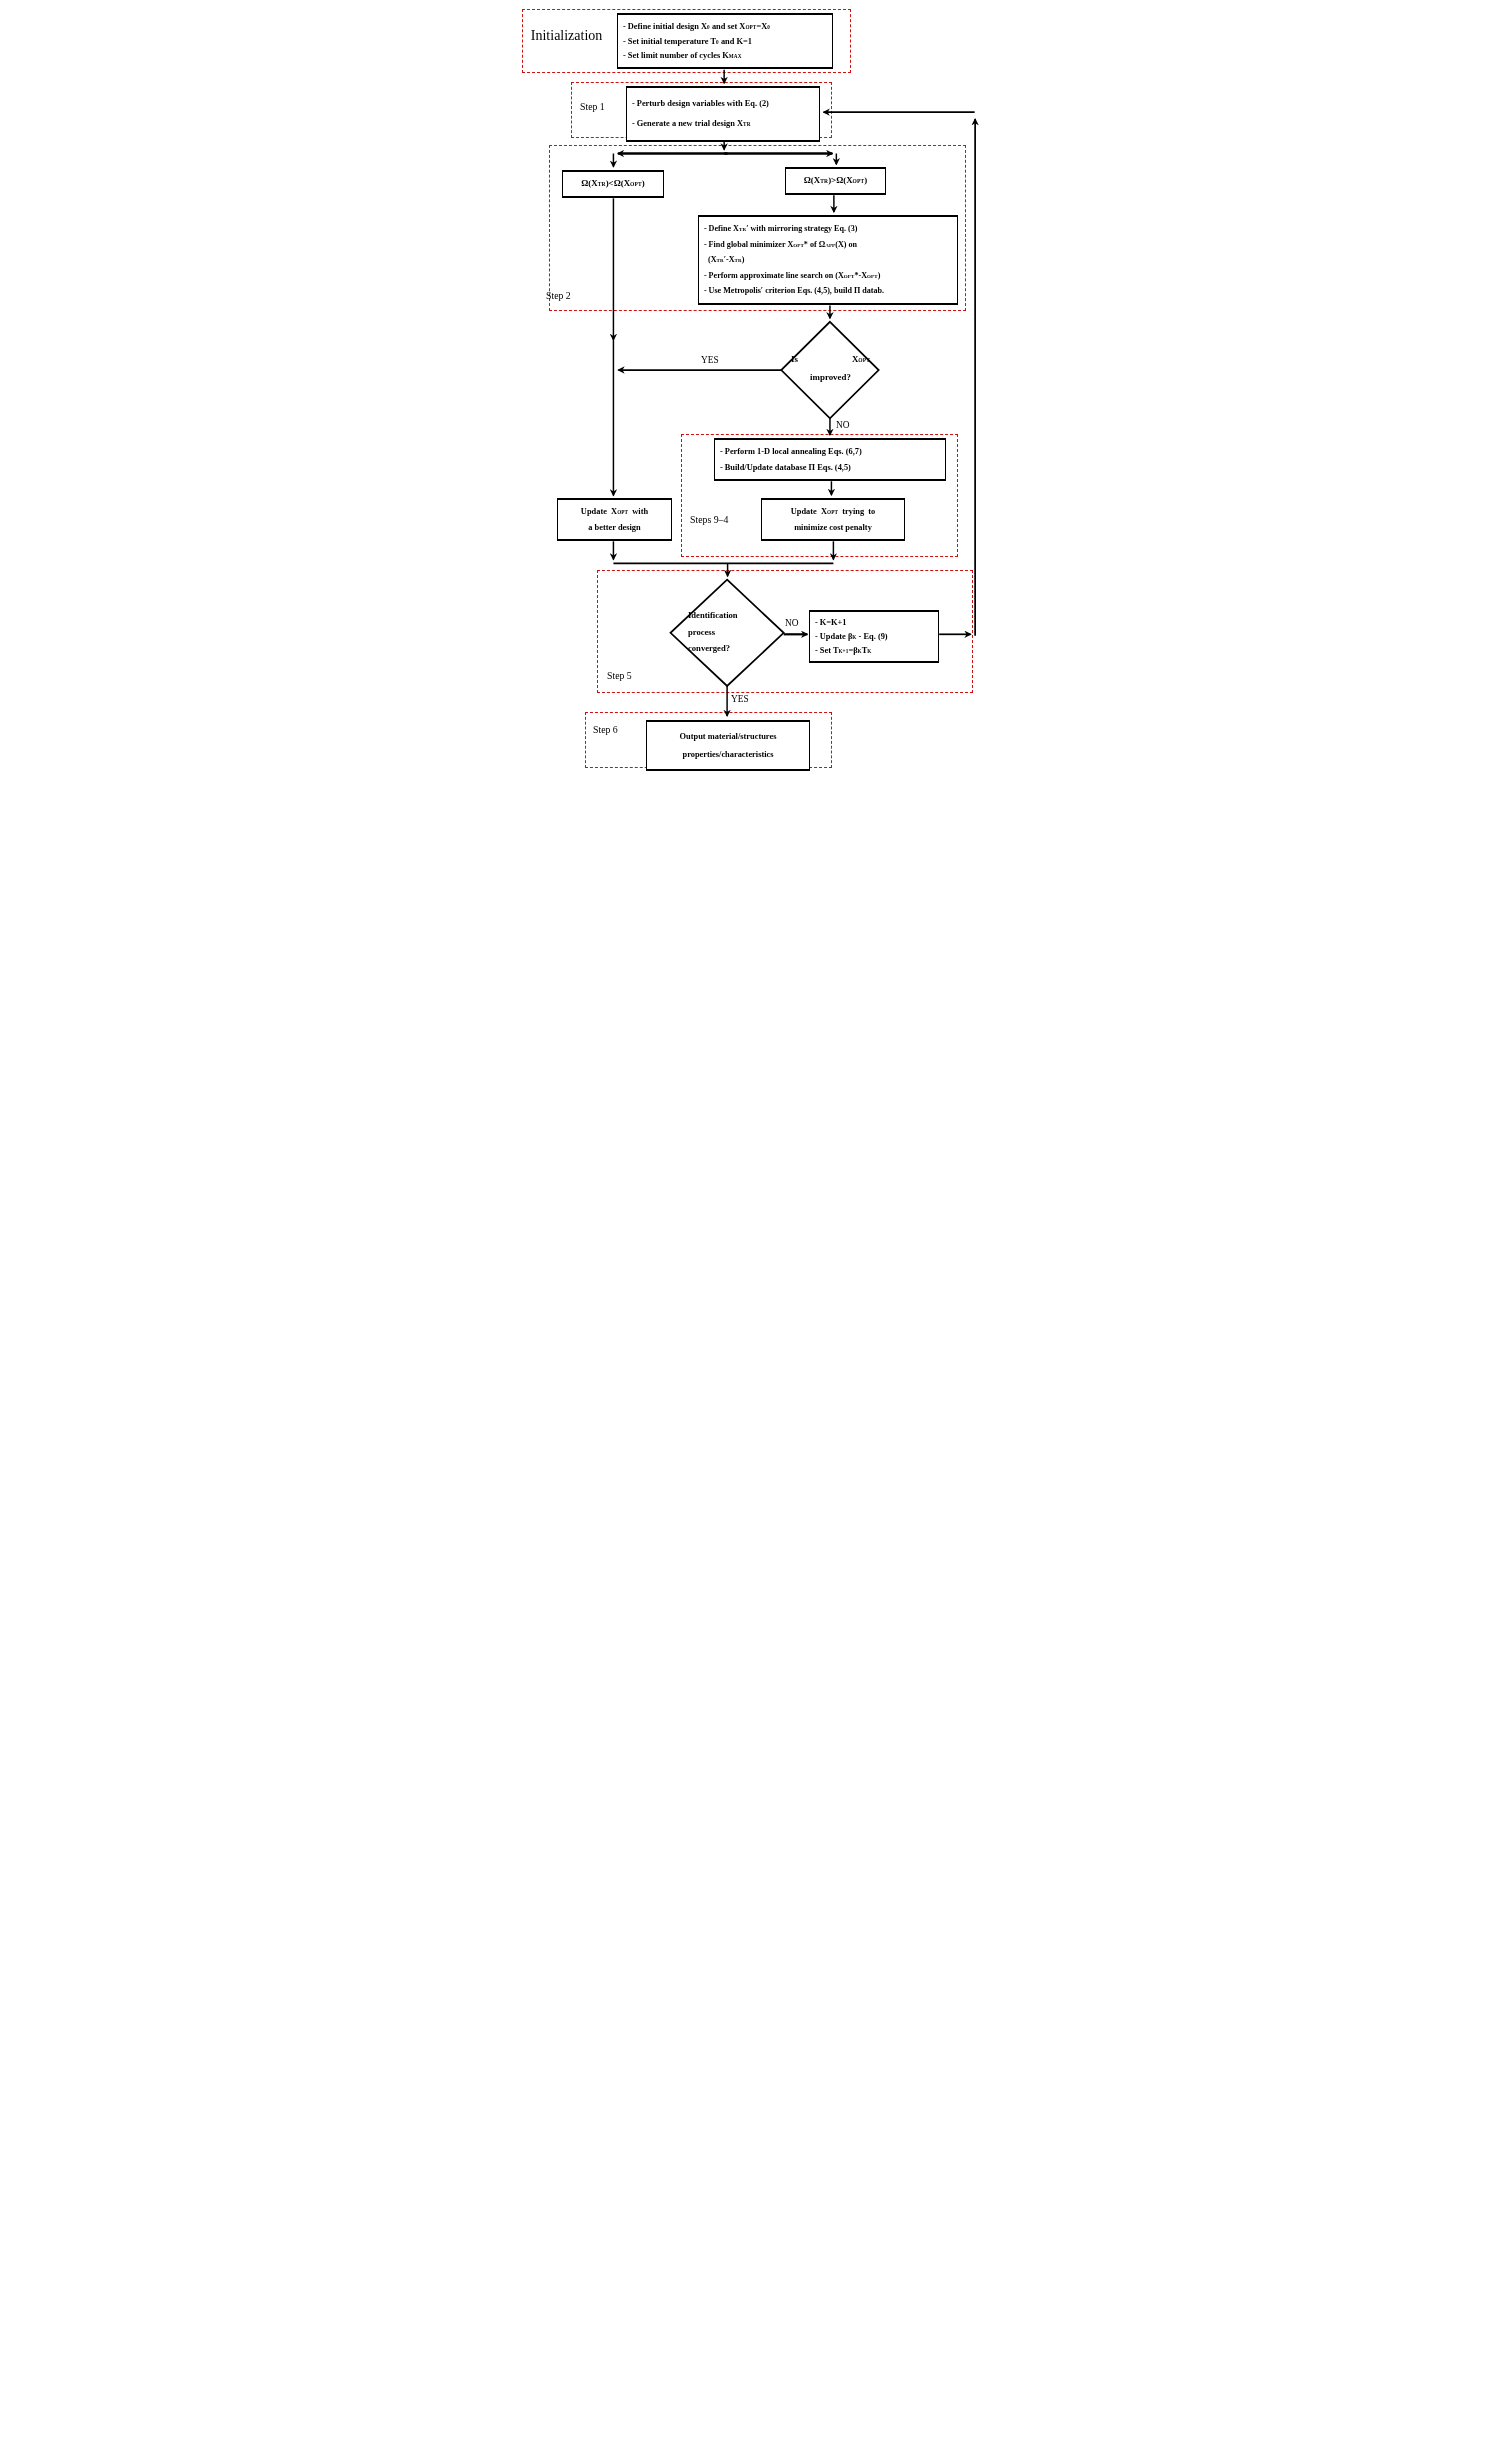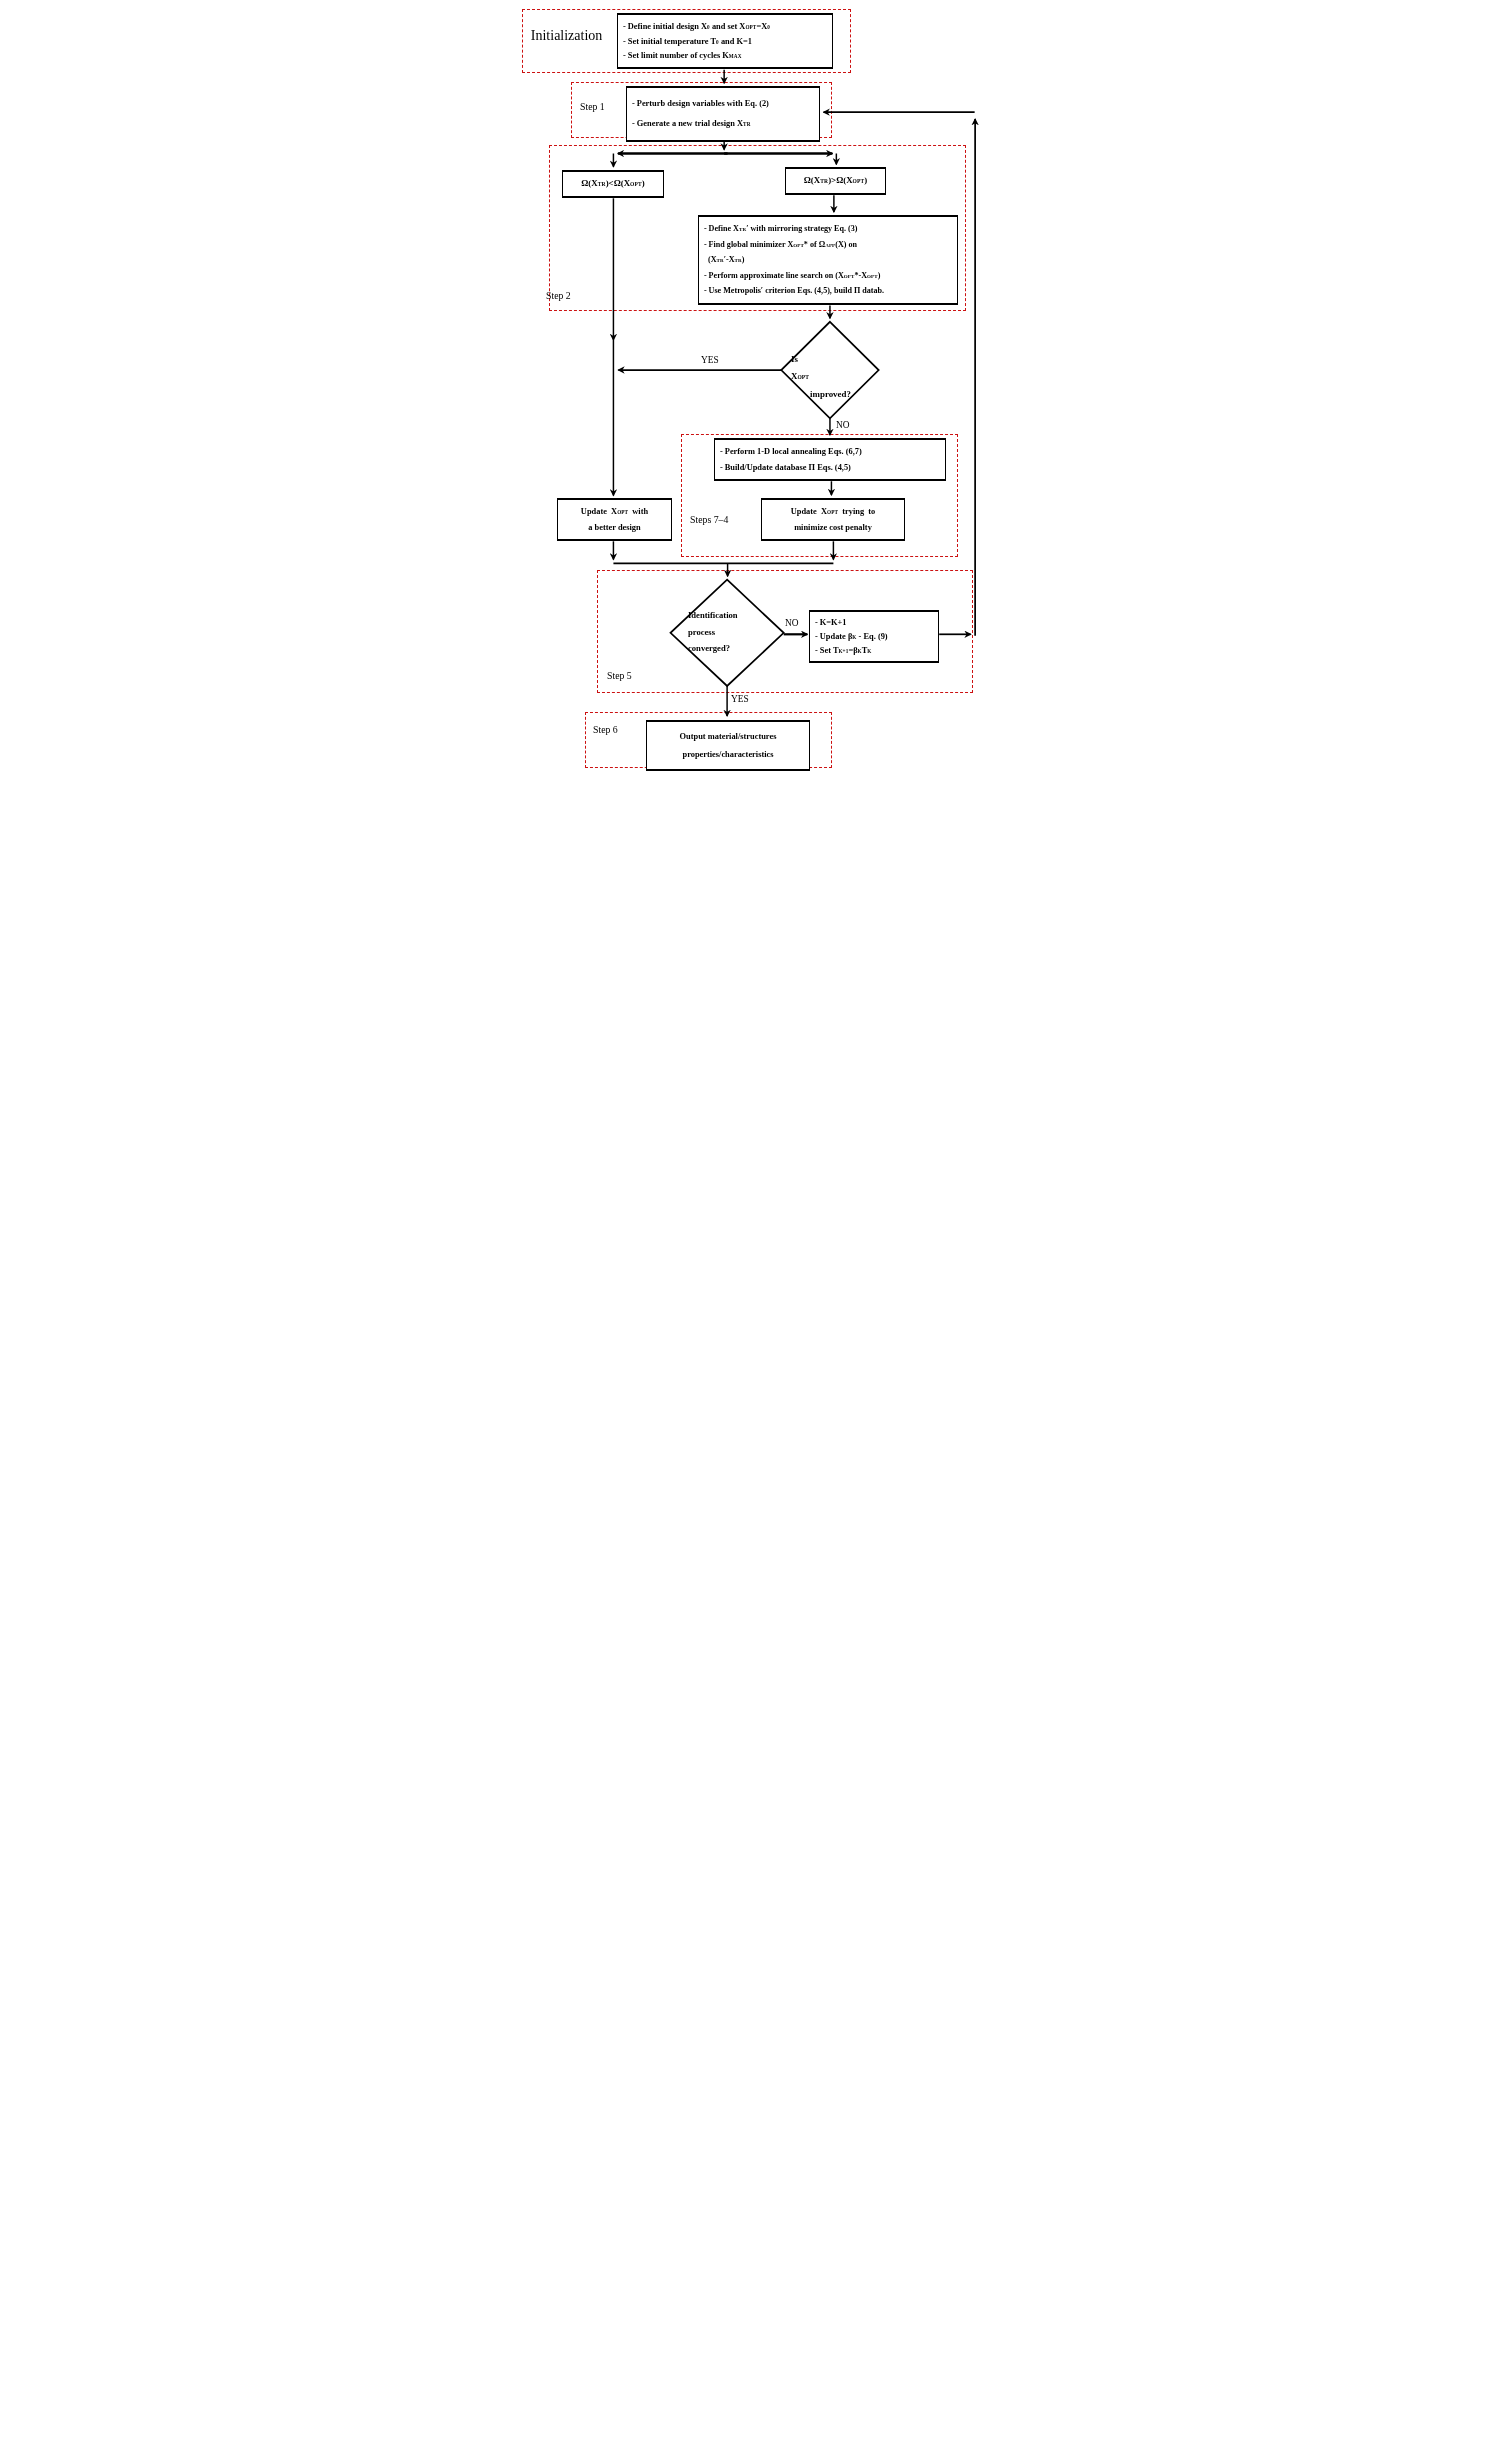--- a/index.html
+++ b/index.html
@@ -17,21 +17,21 @@
     padding:1px 4.9px;font-weight:bold;font-size:8.4px;line-height:1.12;
   }
   .pbox.center{align-items:center;text-align:center;}
   .pbox.small{font-size:8.1px;}
   .bl{white-space:nowrap;}
   sub{font-size:0.62em;vertical-align:-0.05em;letter-spacing:0.02em;}
   .slabel{position:absolute;font-size:9.8px;font-weight:normal;white-space:nowrap;}
   .slabel.big{font-size:14px;}
   .elabel{position:absolute;font-size:9.4px;font-weight:normal;white-space:nowrap;}
   .dmd{position:absolute;font-weight:bold;font-size:8.9px;line-height:16.7px;}
-  .d1row{display:flex;justify-content:space-between;flex-direction:column;}
+  .d1row{display:flex;justify-content:space-between;}
   .d1l2{text-align:center;}
   .dmd.center{text-align:left;font-size:8.6px;}
 </style>
 </head>
 <body>
 
 <div class="canvas">
 
   <div class="frame" style="left:6.9px;top:9.4px;width:329px;height:64px"></div>
   <div class="frame" style="left:56px;top:82px;width:261px;height:56px"></div>
@@ -135,21 +135,21 @@
 
   <div class="dmd center" style="left:173px;top:607px;width:79px">
     <div>Identification</div>
     <div>process</div>
     <div>converged?</div>
   </div>
 
   <div class="slabel big" style="left:15.8px;top:28px">Initialization</div>
   <div class="slabel" style="left:65px;top:101px">Step 1</div>
   <div class="slabel" style="left:31px;top:290px">Step 2</div>
-  <div class="slabel" style="left:175px;top:514px">Steps 7–4</div>
+  <div class="slabel" style="left:175px;top:514px">Steps 9–4</div>
   <div class="slabel" style="left:92px;top:670px">Step 5</div>
   <div class="slabel" style="left:78px;top:724px">Step 6</div>
 
   <div class="elabel" style="left:186px;top:355px">YES</div>
   <div class="elabel" style="left:321px;top:420px">NO</div>
   <div class="elabel" style="left:270px;top:618px">NO</div>
   <div class="elabel" style="left:216px;top:694px">YES</div>
 
 </div>
 

